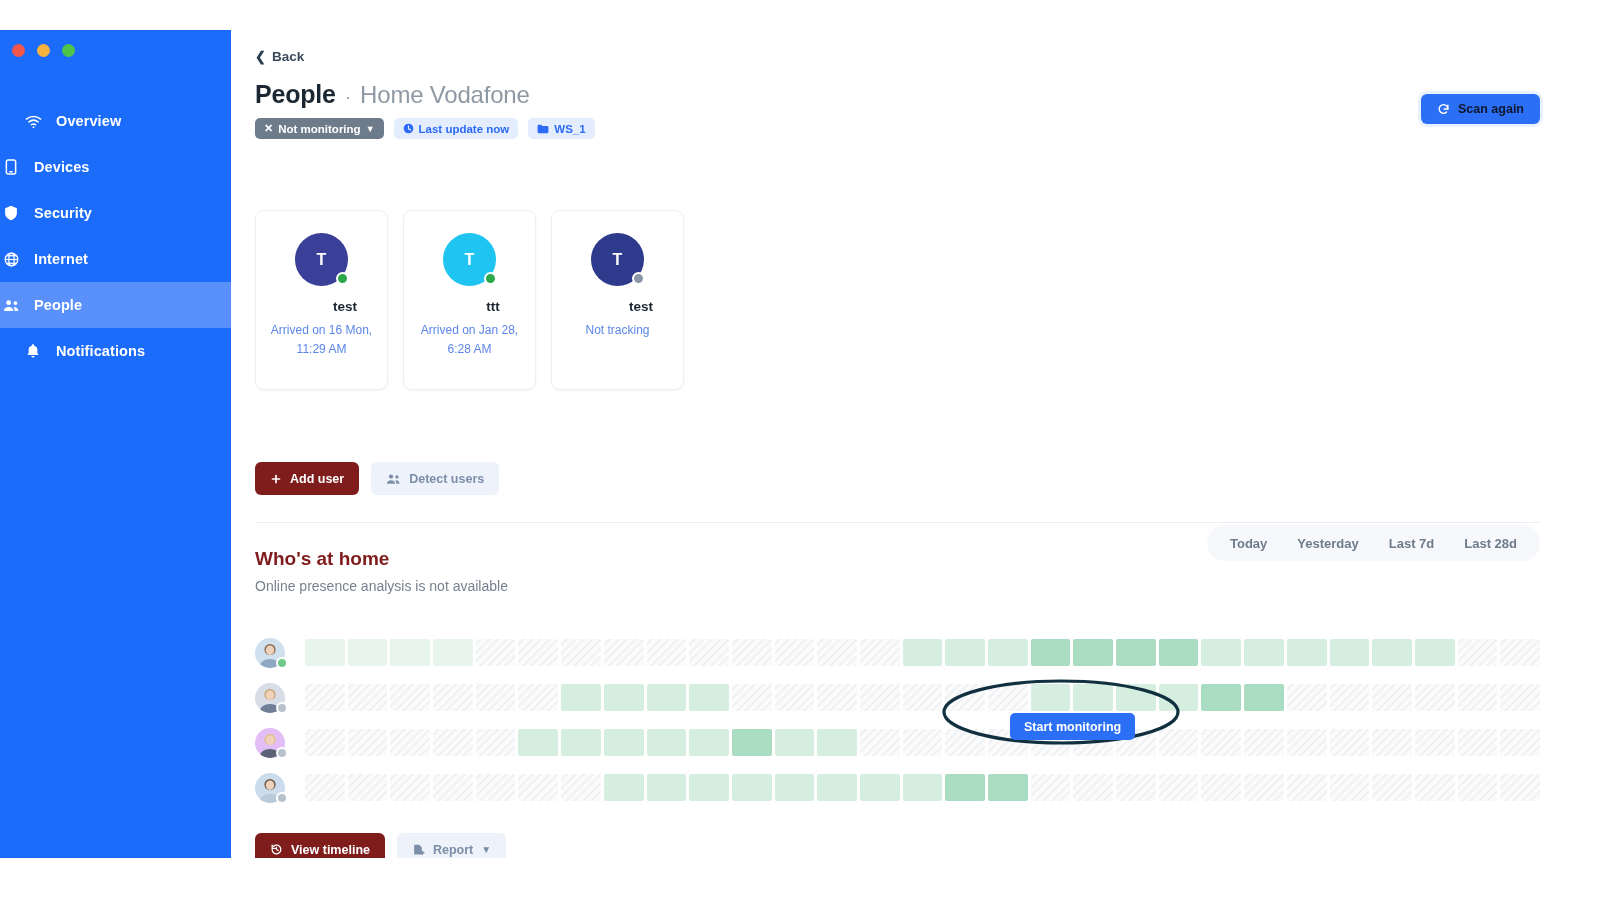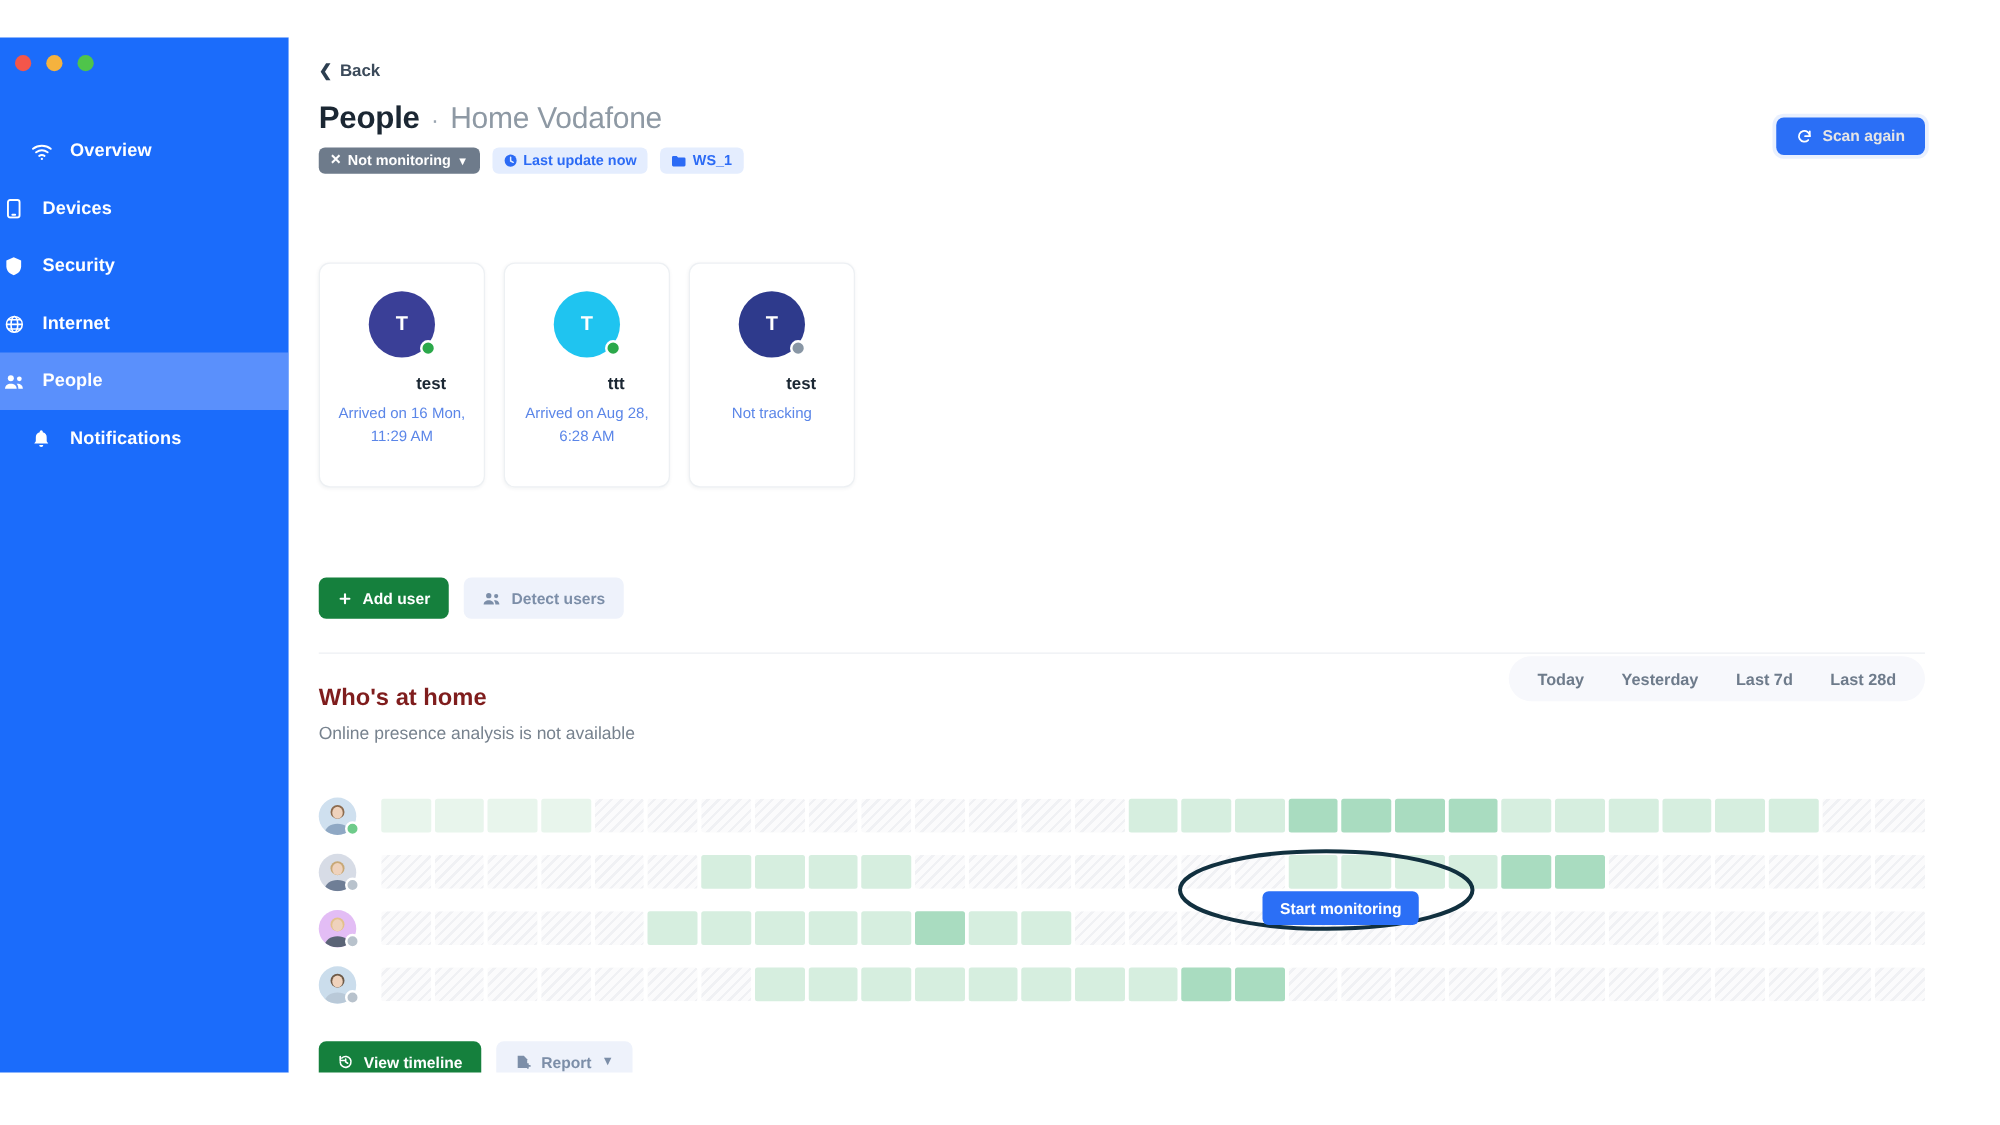--- a/index.html
+++ b/index.html
@@ -57,21 +57,21 @@
   .chip {
     height:21px; border-radius:5px; display:flex; align-items:center; gap:5px;
     padding:0 9px; font-size:11.5px; font-weight:700; white-space:nowrap;
   }
   .chip.grey { background:#6E7B8B; color:#ffffff; }
   .chip.blue { background:#E4EDFE; color:#2C6BF5; }
   .chip .cchev { font-size:9px; }
 
   .scan-btn {
     position:absolute; right:26px; top:64px; height:30px; border-radius:6px;
-    background:#2B6FF6; color:#e5e5e5; font-size:12.5px; font-weight:600;
+    background:#2B6FF6; color:#0f172a; font-size:12.5px; font-weight:600;
     display:flex; align-items:center; gap:8px; padding:0 16px; cursor:pointer;
     box-shadow:0 0 0 3px rgba(43,111,246,.10);
   }
 
   
   .cards { position:absolute; left:24px; top:180px; display:flex; gap:15px; }
   .ucard {
     width:133px; height:180px; background:#fff; border:1px solid #edf0f3; border-radius:9px;
     box-shadow:0 1px 3px rgba(20,30,60,.05);
     display:flex; flex-direction:column; align-items:center; padding-top:22px; cursor:pointer;
@@ -87,21 +87,21 @@
     border-radius:50%; border:2px solid #fff;
   }
   .ucard-name { margin-top:13px; font-size:13.5px; font-weight:700; color:#1b2733;padding-left:47px; }
   .ucard-sub { margin-top:7px; font-size:12px; color:#5b86e8; text-align:center; line-height:1.55; width:110px; }
 
   .act-row { position:absolute; left:24px; top:432px; display:flex; gap:12px; }
   .btn {
     height:33px; border-radius:6px; display:flex; align-items:center; gap:8px;
     padding:0 15px; font-size:12.5px; font-weight:600; cursor:pointer; white-space:nowrap;
   }
-  .btn.primary { background:#15803d; color:#fff; }
+  .btn.primary { background:#7f1d1d; color:#fff; }
   .btn.ghost { background:#EEF2FB; color:#7C8EA8; }
 
   .divider { position:absolute; left:24px; top:492px; width:1285px; height:1px; background:#edeff3; }
 
   
   .wah-title { position:absolute; left:24px; top:518px; font-size:19px; font-weight:700; color:#7f1d1d; }
   .wah-sub { position:absolute; left:24px; top:548px; font-size:14px; color:#77828e; }
 
   .range-tabs {
     position:absolute; right:26px; top:495px; height:36px; background:#F7F8FC;
@@ -286,21 +286,21 @@
           <div class="ucard-sub">Arrived on 16 Mon, 11:29 AM</div>
         </div>
         <div class="ucard">
           <div class="av-wrap">
             <div class="avatar" style="background:#1FC4F0">
               <span>T</span>
             </div>
             <div class="av-dot" style="background:#2BA84A"></div>
           </div>
           <div class="ucard-name">ttt</div>
-          <div class="ucard-sub">Arrived on Aug 28, 6:28 AM</div>
+          <div class="ucard-sub">Arrived on Jan 28, 6:28 AM</div>
         </div>
         <div class="ucard">
           <div class="av-wrap">
             <div class="avatar" style="background:#2E3A8C">
               <span>T</span>
             </div>
             <div class="av-dot" style="background:#8896A5"></div>
           </div>
           <div class="ucard-name">test</div>
           <div class="ucard-sub">Not tracking</div>

